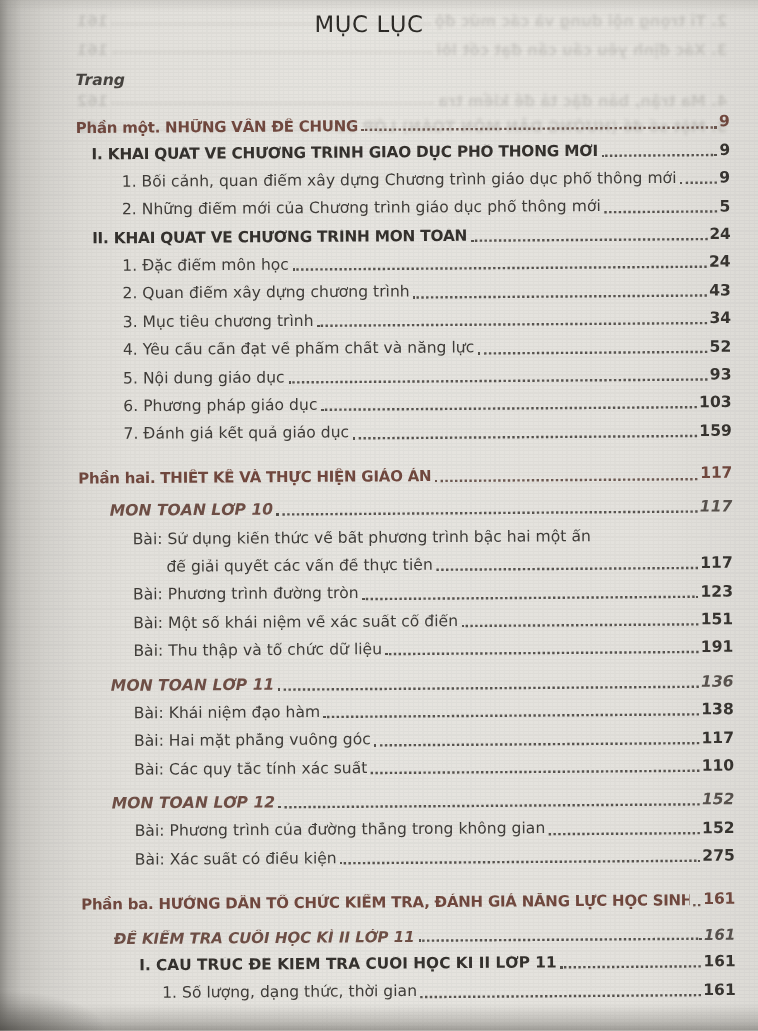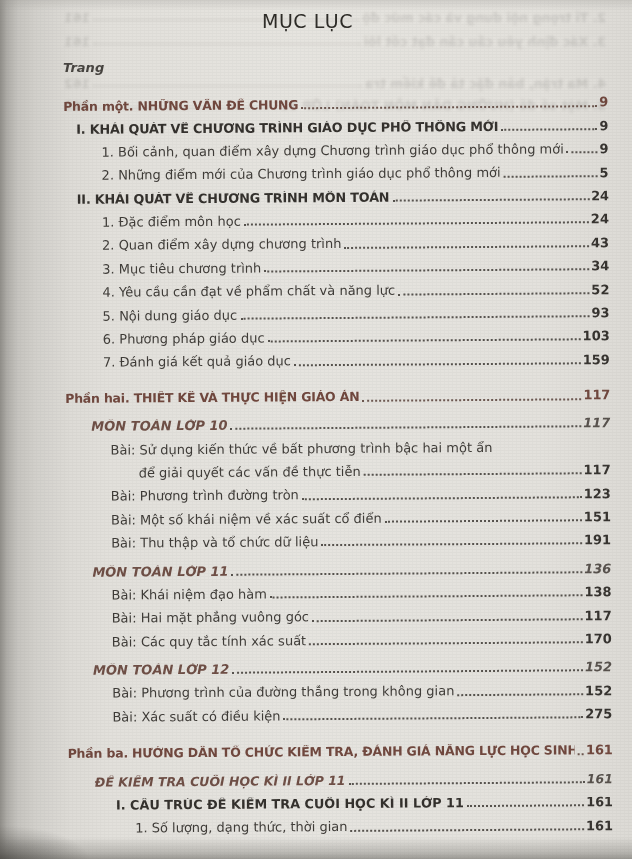--- a/index.html
+++ b/index.html
@@ -196,21 +196,21 @@
           <span class="pagenum">138</span>
         </div>
         <div class="row s-lesson">
           <span class="label">Bài: Hai mặt phẳng vuông góc</span>
           <span class="leader"></span>
           <span class="pagenum">117</span>
         </div>
         <div class="row s-lesson">
           <span class="label">Bài: Các quy tắc tính xác suất</span>
           <span class="leader"></span>
-          <span class="pagenum">170</span>
+          <span class="pagenum">110</span>
         </div>
         <div class="row s-subject">
           <span class="label">MÔN TOÁN LỚP 12</span>
           <span class="leader"></span>
           <span class="pagenum">152</span>
         </div>
         <div class="row s-lesson">
           <span class="label">Bài: Phương trình của đường thẳng trong không gian</span>
           <span class="leader"></span>
           <span class="pagenum">152</span>

